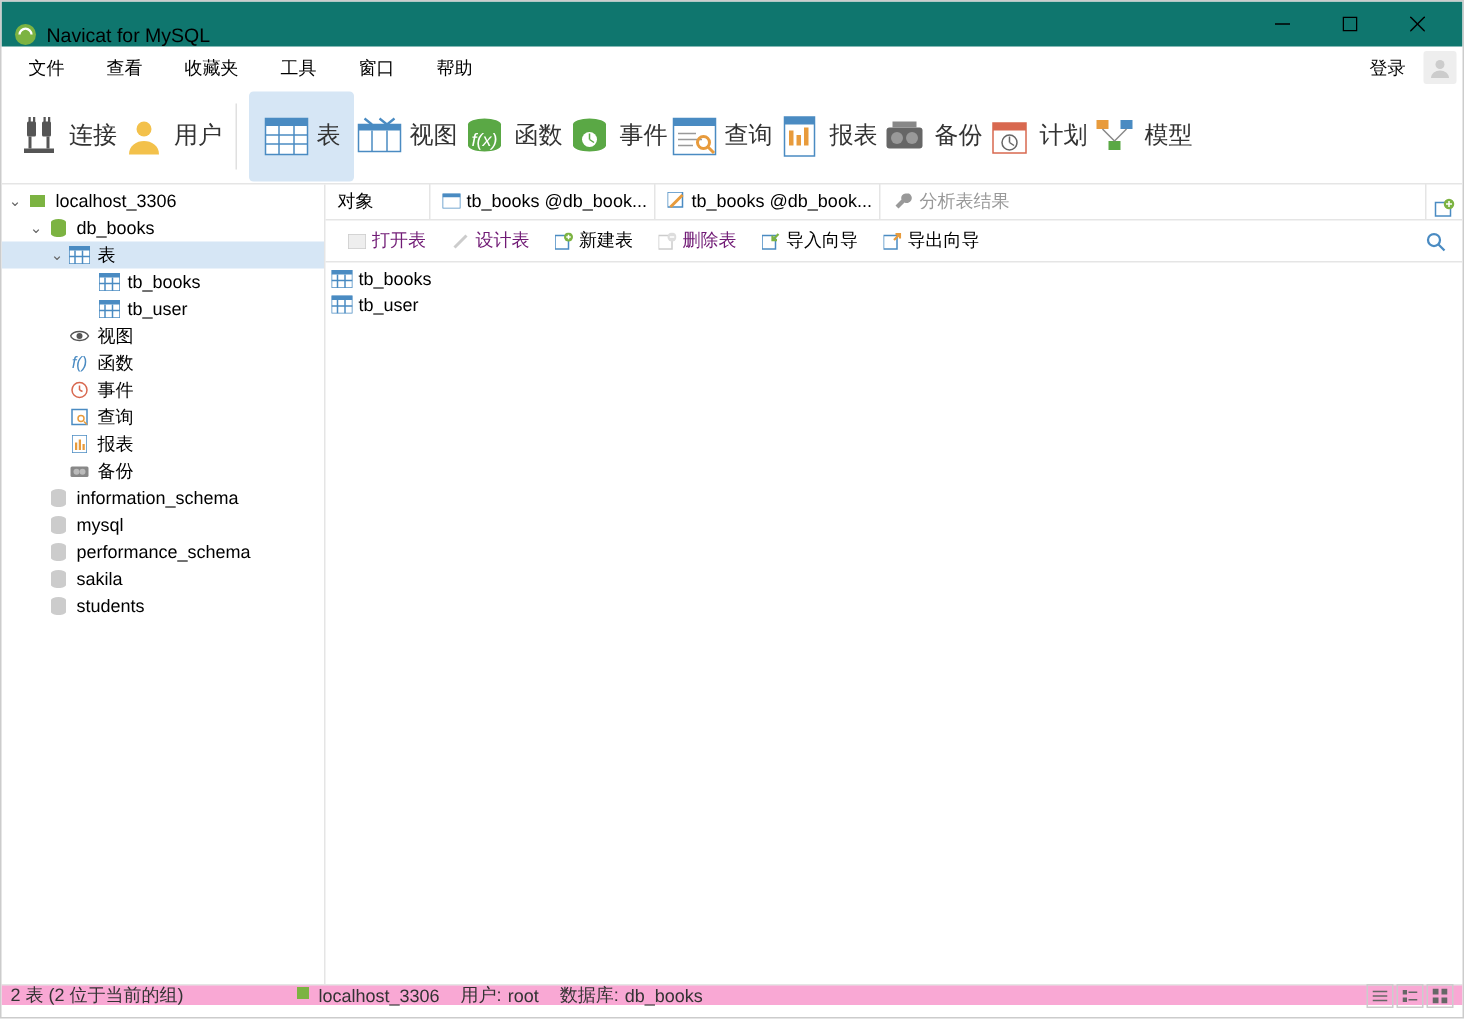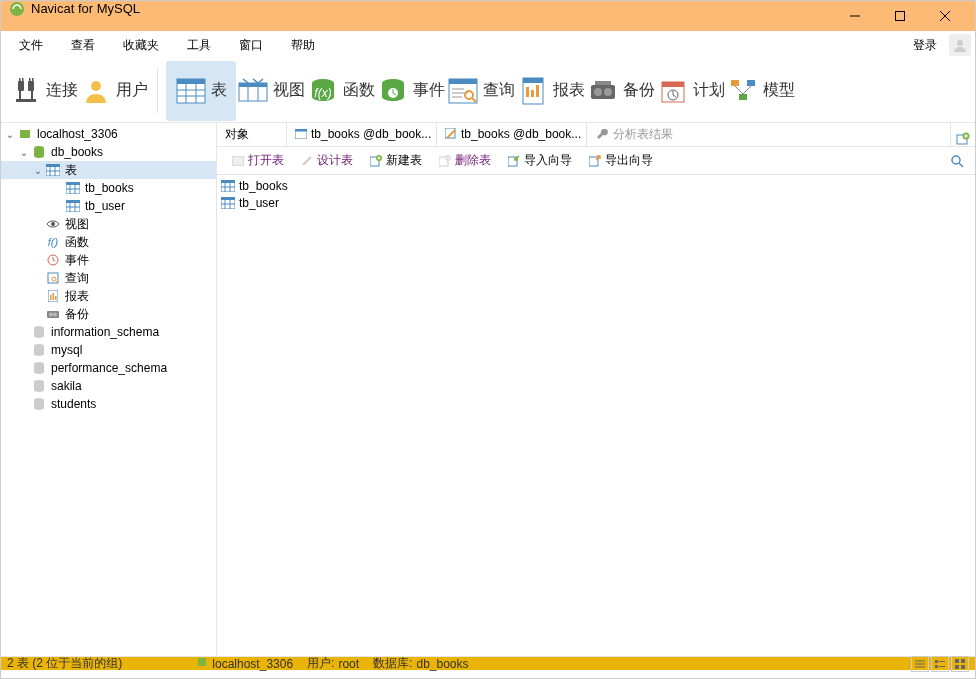--- a/index.html
+++ b/index.html
@@ -1,17 +1,17 @@
 <!DOCTYPE html>
 <html><head>
 <meta charset="utf-8">
 <style>
 * { margin: 0; padding: 0; box-sizing: border-box; font-family: "Microsoft YaHei", sans-serif; font-size: 12px; user-select: none; }
 body { background: #fff; width: 976px; height: 679px; overflow: hidden; border: 1px solid #ccc; }
-.titlebar { height: 30px; display: flex; align-items: flex-start; padding: 0 8px; background: #fdba74; }
+.titlebar { height: 30px; display: flex; align-items: flex-end; padding: 0 8px; background: #0f766e; }
 .titlebar .logo { width: 16px; height: 16px; margin-right: 6px; }
 .titlebar .title { flex: 1; font-size: 13px; }
 .titlebar .winbtn { width: 45px; height: 30px; display: flex; align-items: center; justify-content: center; }
 .titlebar .winbtn svg { width: 10px; height: 10px; }
 .menubar { height: 28px; display: flex; align-items: center; padding: 0 4px; }
 .menubar .mitem { padding: 4px 14px; }
 .menubar .spacer { flex: 1; }
 .menubar .login { padding: 4px 8px; }
 .menubar .avatar { width: 22px; height: 22px; background: #eee; border-radius: 2px; margin-left: 4px; display:flex;align-items:center;justify-content:center; }
 .toolbar { height: 64px; display: flex; align-items: center; padding: 0 8px; border-bottom: 1px solid #e5e5e5; }
@@ -33,21 +33,21 @@
 .tab .ticon { width:14px; height:14px; display:flex;align-items:center;justify-content:center; }
 .tabbar .endicon { margin-left:auto; width:24px; display:flex;justify-content:center; }
 .objtoolbar { height: 28px; display: flex; align-items: center; padding: 0 8px; gap: 4px; border-bottom: 1px solid #e5e5e5; }
 .obtn { display: flex; align-items: center; gap: 3px; padding: 2px 6px; }
 .obtn.disabled { color: #701a75; }
 .obtn .oicon { width:14px; height:14px; display:flex;align-items:center;justify-content:center; }
 .objtoolbar .search { margin-left:auto; display:flex;align-items:center;justify-content:center;width:20px; }
 .content { flex: 1; overflow: auto; padding: 2px; }
 .obj { display: flex; align-items: center; height: 17px; gap: 4px; padding-left: 2px; }
 .obj .oi { width:14px; height:14px; display:flex;align-items:center;justify-content:center; }
-.statusbar { height: 14px; display: flex; align-items: center; padding: 0 6px; border-top: 1px solid #e5e5e5; background: #eab308; font-size: 12px; color:#333; }
+.statusbar { height: 14px; display: flex; align-items: center; padding: 0 6px; border-top: 1px solid #e5e5e5; background: #f9a8d4; font-size: 12px; color:#333; }
 .statusbar .sseg { display:flex; align-items:center; gap:4px; margin-right: 14px; }
 .statusbar .viewbtns { margin-left:auto; display:flex; gap:2px; }
 .statusbar .vb { width:18px;height:16px;border:1px solid #ccc;display:flex;align-items:center;justify-content:center; }
 </style>
 </head>
 <body>
 
 <div class="titlebar">
   <span class="logo">
     <svg viewBox="0 0 16 16">

